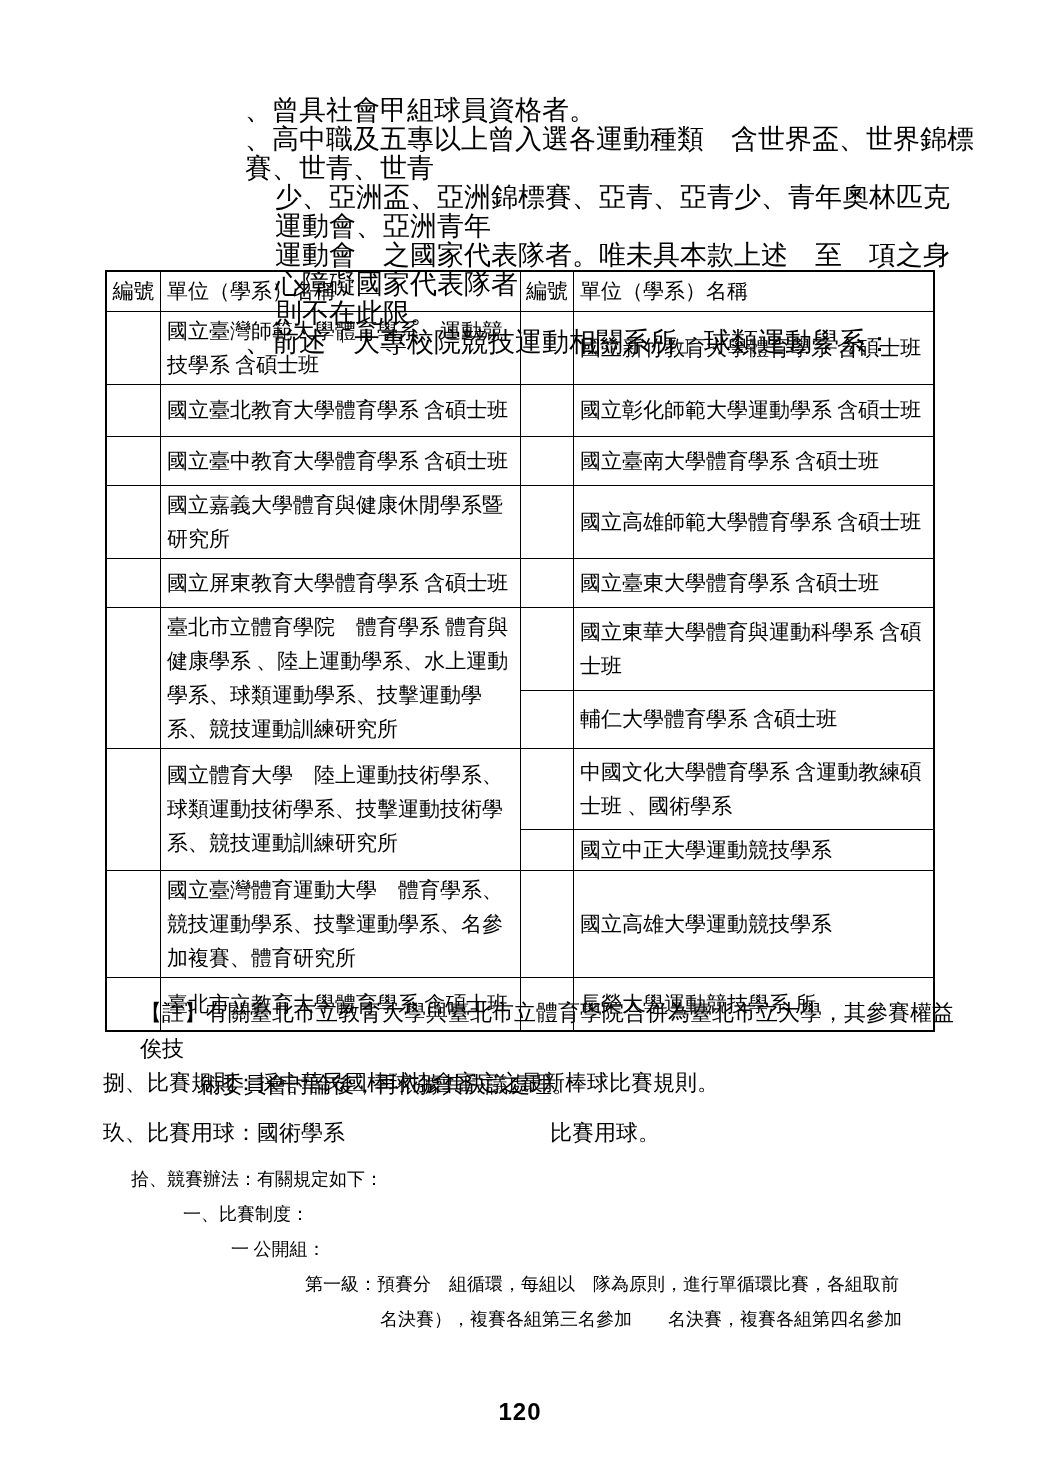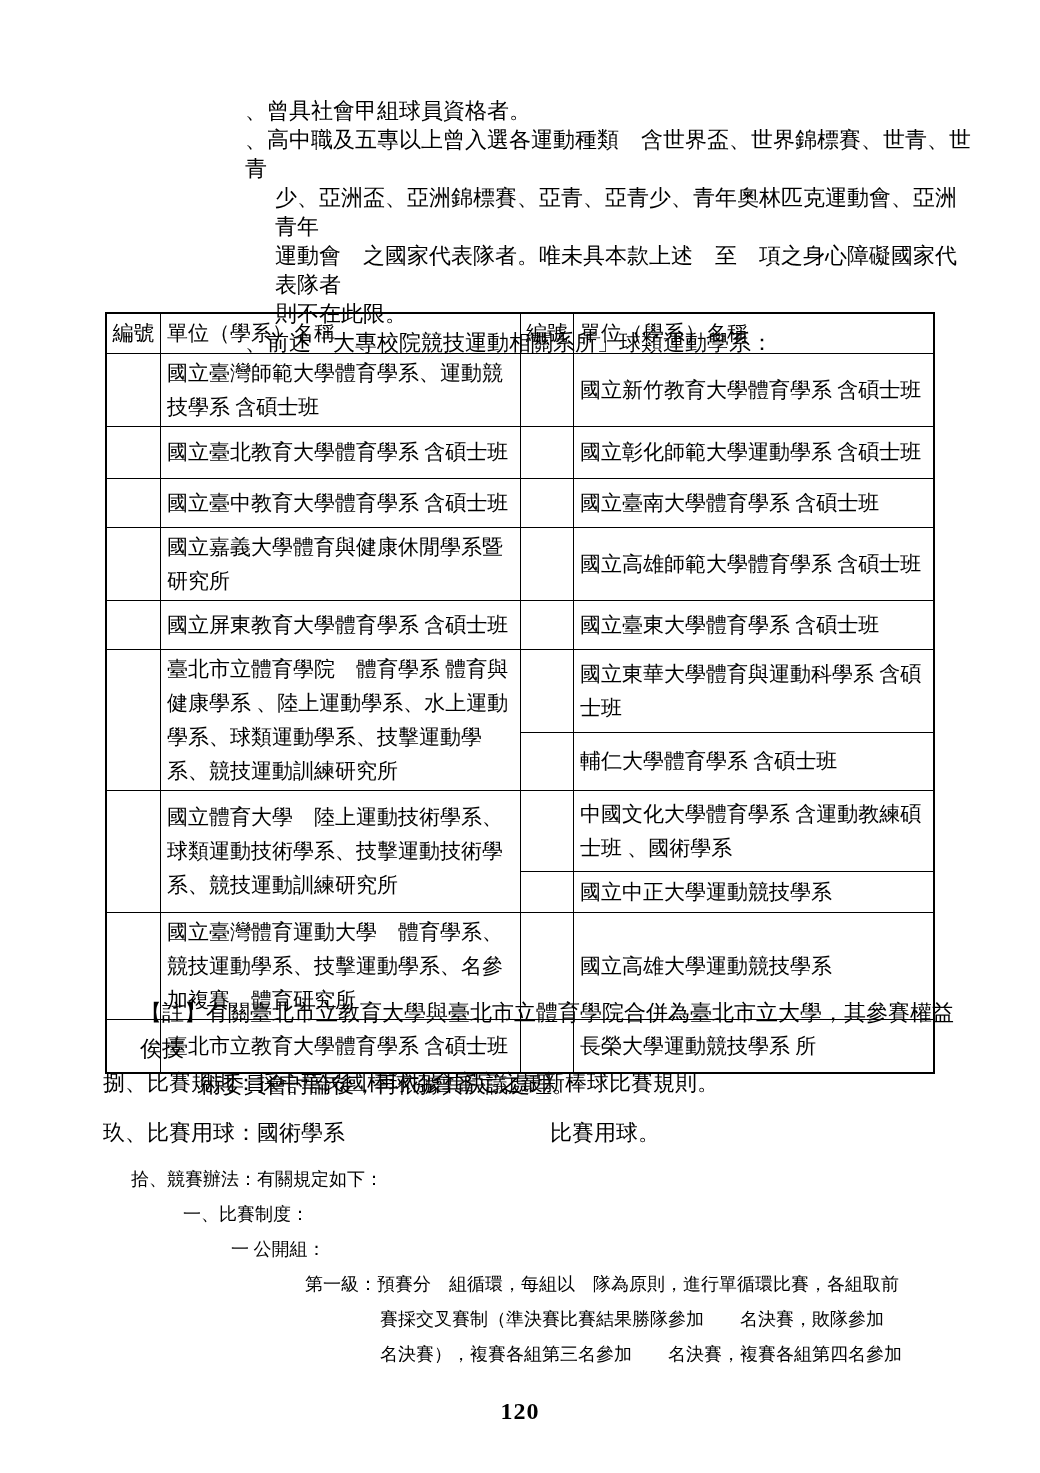--- a/index.html
+++ b/index.html
@@ -3,47 +3,47 @@
 <meta charset="utf-8">
 <style>
   html,body{margin:0;padding:0;}
   body{
     width:1040px;height:1473px;position:relative;background:#ffffff;
     font-family:"Liberation Serif","DejaVu Serif",serif;
     color:#000;
   }
   .abs{position:absolute;}
   
-  .intro{left:245px;top:96px;width:730px;font-size:22px;line-height:29px;}
+  .intro{left:245px;top:96px;width:730px;font-size:27px;line-height:29px;}
   .intro .cont{padding-left:30px;}
   
   .dept-table{position:absolute;left:105px;top:270px;border-collapse:collapse;table-layout:fixed;width:827px;font-size:21px;line-height:34px;}
   .dept-table td,.dept-table th{border:1px solid #000;padding:2px 6px;vertical-align:middle;font-weight:normal;overflow:hidden;}
-  .dept-table{border:2px solid #000;margin-top:42px;}
+  .dept-table{border:2px solid #000;}
   .dept-table .num{width:49px;padding:2px 2px;}
   .dept-table .num2{width:48px;padding:2px 2px;}
   .dept-table .name{width:347px;text-align:left;}
   .dept-table th{text-align:center;}
   
   .note{left:140px;top:995px;width:830px;font-size:22px;line-height:36px;}
   .note .cont{padding-left:60px;}
   
   .p8{left:103px;top:1068px;font-size:22px;}
   .p9{left:103px;top:1118px;font-size:22px;}
   .gap-blank{display:inline-block;width:205px;}
   .p10{left:103px;top:1162px;font-size:18px;line-height:35px;margin-left:28px;}
   .p10 .l2{padding-left:52px;}
   .p10 .l3{padding-left:100px;}
   .p10 .l4{padding-left:174px;}
   .p10 .l5{padding-left:259px;}
   .p10 .l6{padding-left:249px;}
   .p10 .l7{padding-left:249px;}
   
   .pageno{left:0;top:1398px;width:1040px;text-align:center;
-    font-family:Liberation Serif, serif;
+    font-family:Liberation Sans, sans-serif;
     font-size:24px;font-weight:bold;letter-spacing:1px;}
 </style>
 </head>
 <body>
 
 <div class="abs intro">
   <div>、曾具社會甲組球員資格者。</div>
   <div>、高中職及五專以上曾入選各運動種類　含世界盃、世界錦標賽、世青、世青</div>
   <div class="cont">少、亞洲盃、亞洲錦標賽、亞青、亞青少、青年奧林匹克運動會、亞洲青年</div>
   <div class="cont">運動會　之國家代表隊者。唯未具本款上述　至　項之身心障礙國家代表隊者</div>
@@ -131,17 +131,16 @@
 
 <div class="abs p8">捌、比賽規則：採中華民國棒球協會審定之最新棒球比賽規則。</div>
 
 <div class="abs p9"><span>玖、比賽用球：國術學系</span><span class="gap-blank"></span><span>比賽用球。</span></div>
 
 <div class="abs p10">
   <div class="l1">拾、競賽辦法：有關規定如下：</div>
   <div class="l2">一、比賽制度：</div>
   <div class="l3">一 公開組：</div>
   <div class="l4">第一級：預賽分　組循環，每組以　隊為原則，進行單循環比賽，各組取前</div>
-  <div class="l6">賽採交叉賽制（準決賽比賽結果勝隊參加　　名決賽，敗隊參加</div>
   <div class="l7">名決賽），複賽各組第三名參加　　名決賽，複賽各組第四名參加</div>
 </div>
 
 <div class="abs pageno">120</div>
 
 </body></html>

